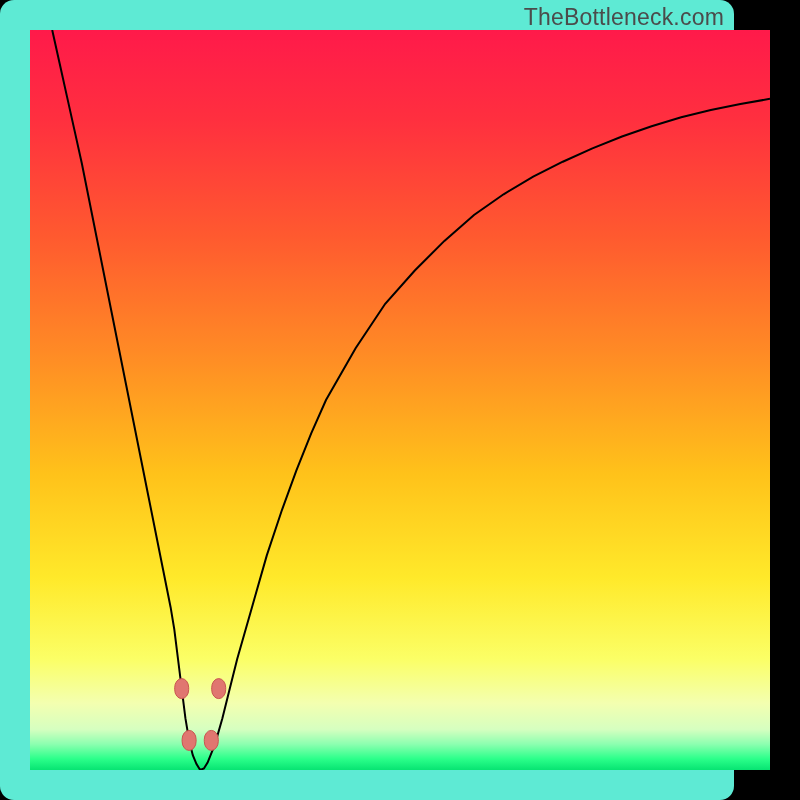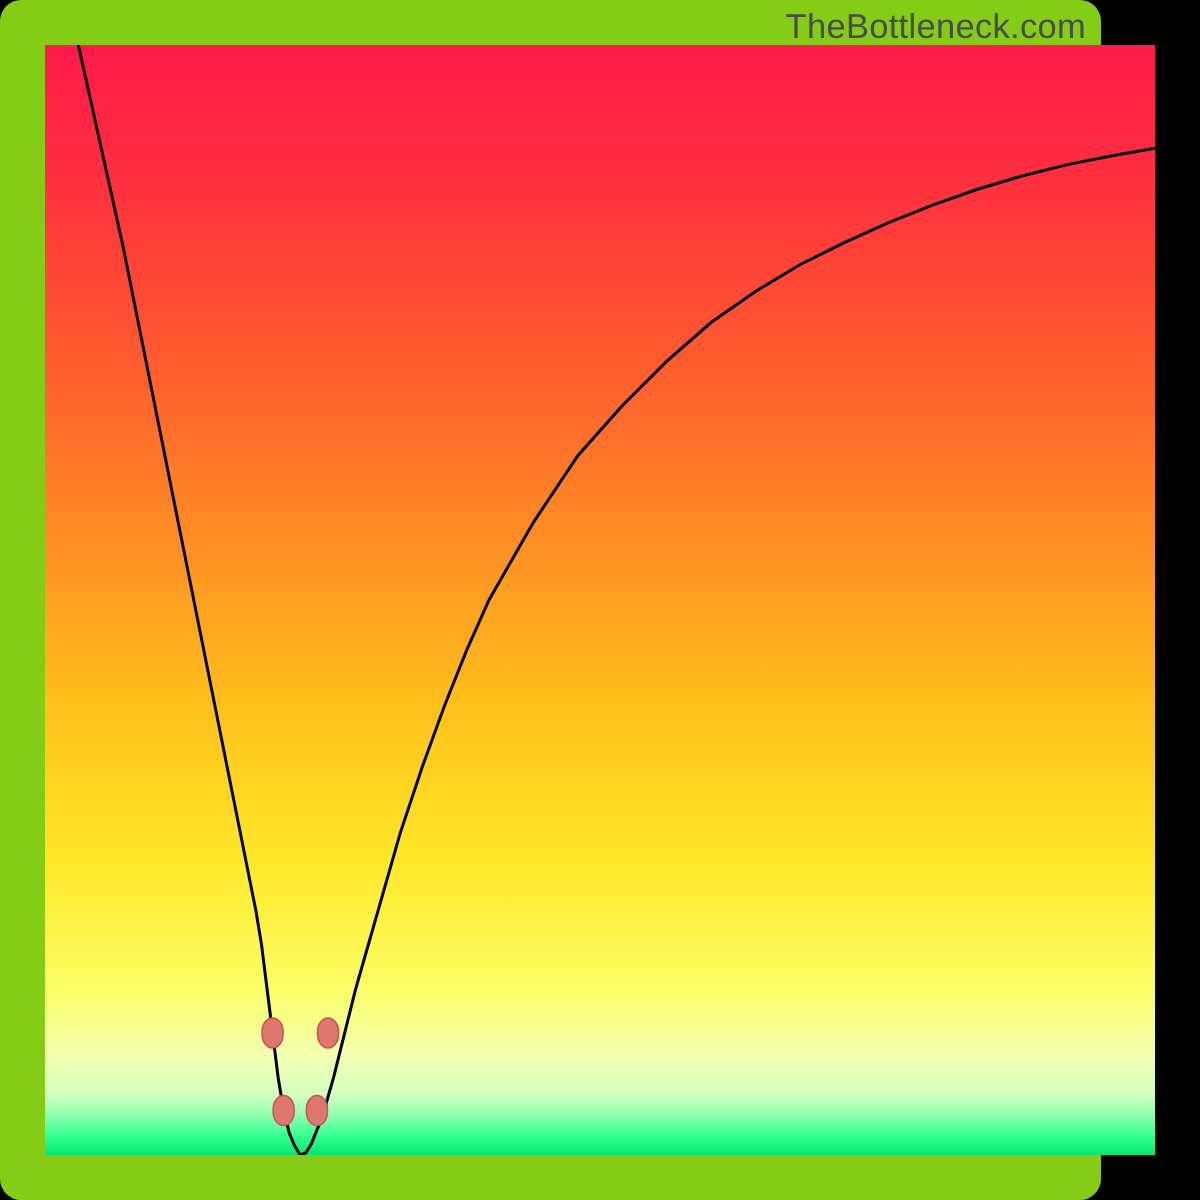--- a/index.html
+++ b/index.html
@@ -8,21 +8,21 @@
     width: 800px;
     height: 800px;
     overflow: hidden;
     background: #000;
     font-family: Arial, Helvetica, sans-serif;
   }
   .frame {
     position: absolute;
     top: 0; left: 0;
     width: 734px; height: 800px;
-    background: #84cc16;
+    background: #5eead4;
     border-radius: 14px;
   }
   .plot {
     position: absolute;
     top: 30px;
     left: 30px;
     width: 740px;
     height: 740px;
   }
   .watermark {

